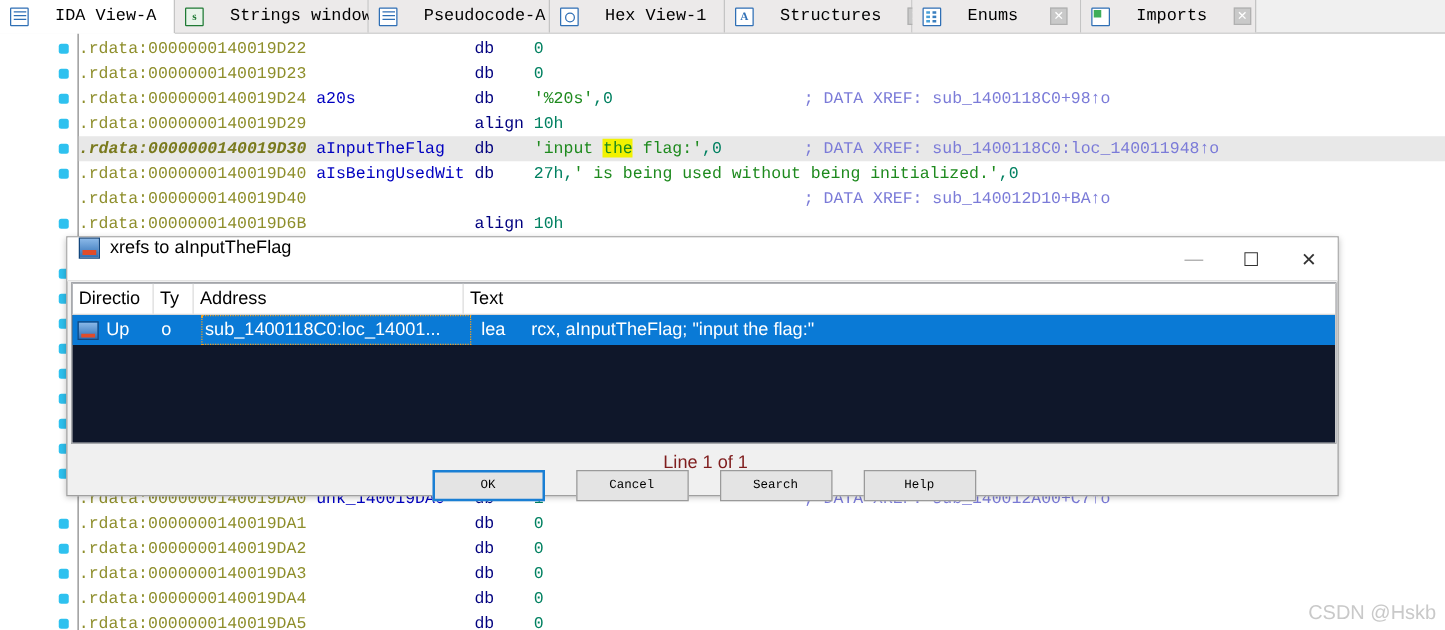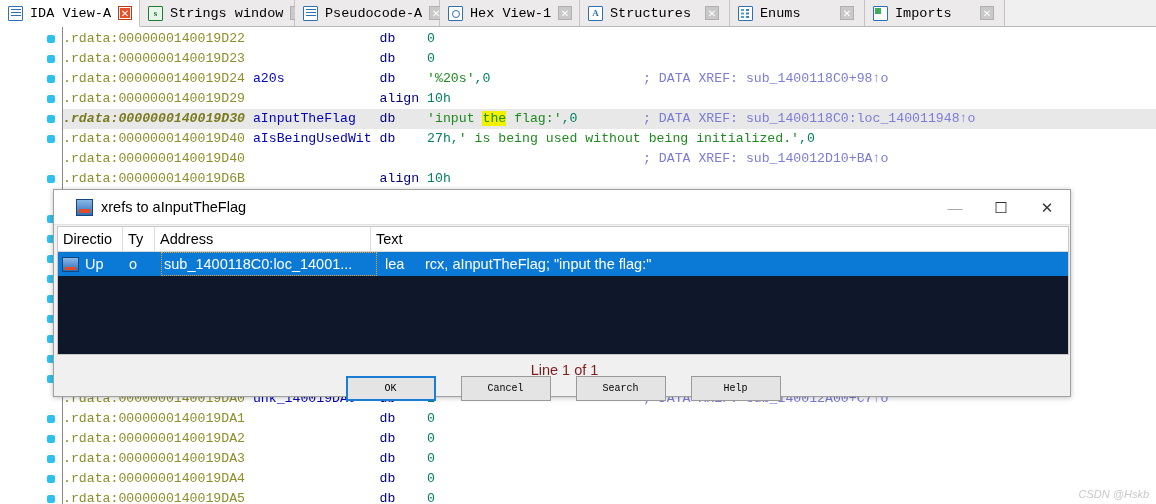--- a/index.html
+++ b/index.html
@@ -15,21 +15,21 @@
   
   .tabbar {
     position: absolute; top: 0; left: 0; width: 1156px; height: 27px;
     background: #f0f0f0;
     border-bottom: 1px solid #b8b8b8;
     display: flex; align-items: stretch;
   }
   .tab {
     display: flex; align-items: center;
     padding: 0 10px 0 8px;
-    gap: 7px;
+    gap: 21px;
     font-family: "Liberation Mono", monospace;
     font-size: 13.5px;
     color: #000;
     background: #eceaea;
     border-right: 1px solid #c4c4c4;
     position: relative;
     white-space: nowrap;
   }
   .tab.active {
     background: #ffffff;
@@ -134,21 +134,21 @@
 
   
   .dialog {
     position:absolute; left:53px; top:189px; width:1018px; height:208px;
     background:#f0f0f0;
     border:1px solid #a0a0a0;
     box-shadow: 0 1px 5px rgba(0,0,0,.25);
   }
   .dlg-title {
     height:35px; background:#ffffff; border-bottom:1px solid #e2e2e2;
-    display:flex; align-items:center; padding-left:22px; position:relative;
+    display:flex; align-items:flex-start; padding-left:9px; position:relative;
   }
   .dlg-ico {
     width:17px;height:17px;flex:0 0 17px; margin-right:8px;
     background: linear-gradient(#8ab8e8,#2f6fb5);
     border:1px solid #14477e; position:relative;
   }
   .dlg-ico::after{
     content:""; position:absolute; left:2px; bottom:2px; right:2px; height:4px; background:#e04c2a;
   }
   .dlg-title-text { font-size:14.5px; color:#000; font-family:"Liberation Sans", sans-serif; }
@@ -201,21 +201,21 @@
     background:#e4e4e4; border:1px solid #9a9a9a;
     font-family:"Liberation Mono", monospace; font-size:10px; color:#000;
     display:flex; align-items:center; justify-content:center;
   }
   .btn.default {
     border:2px solid #1a7fd4;
     background:#e4e4e4;
   }
   .watermark {
     position:absolute; right:7px; bottom:4px;
-    font-size:11px; color:#c9c9c9; font-family:"Liberation Sans", sans-serif;font-style:italic;
+    font-size:16px; color:#c9c9c9; font-family:"Liberation Sans", sans-serif;
   }
 </style>
 </head>
 <body>
 
 <div id="root">
 
   <div class="tabbar" id="tabbar">
       <div class="tab active" style="width: 140px;">
         <span class="tab-ico ico-doc"></span>

